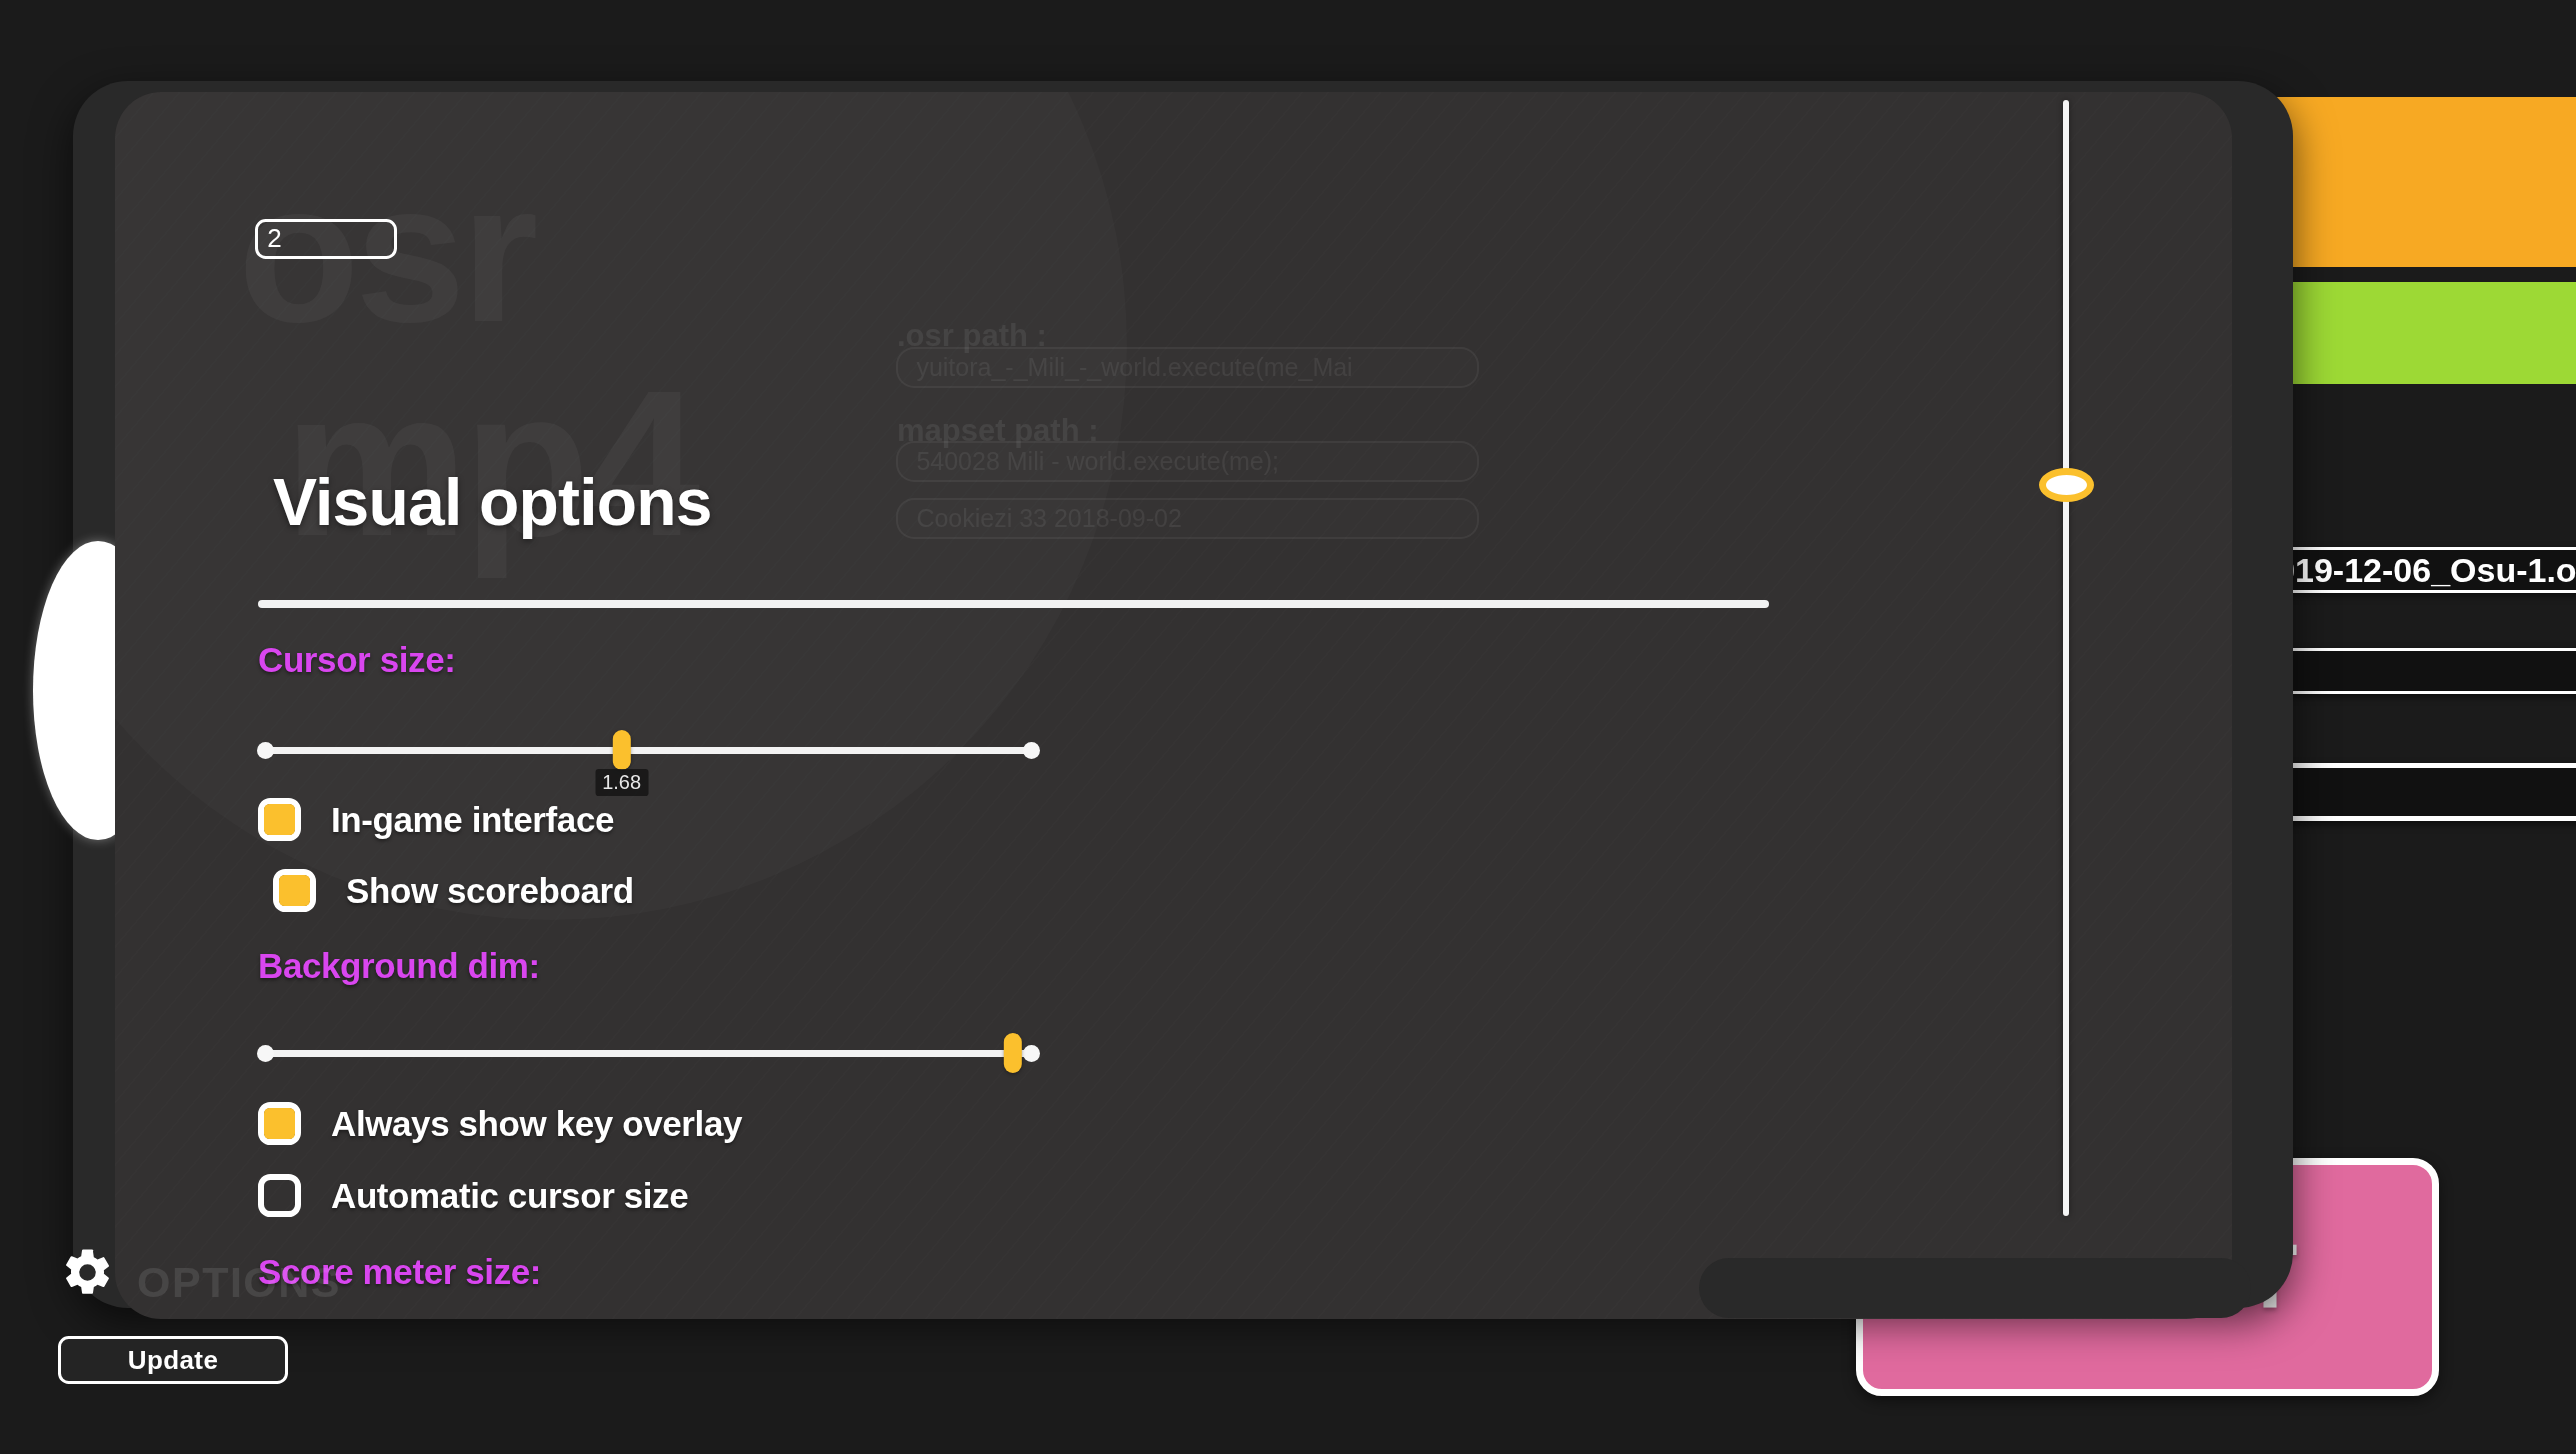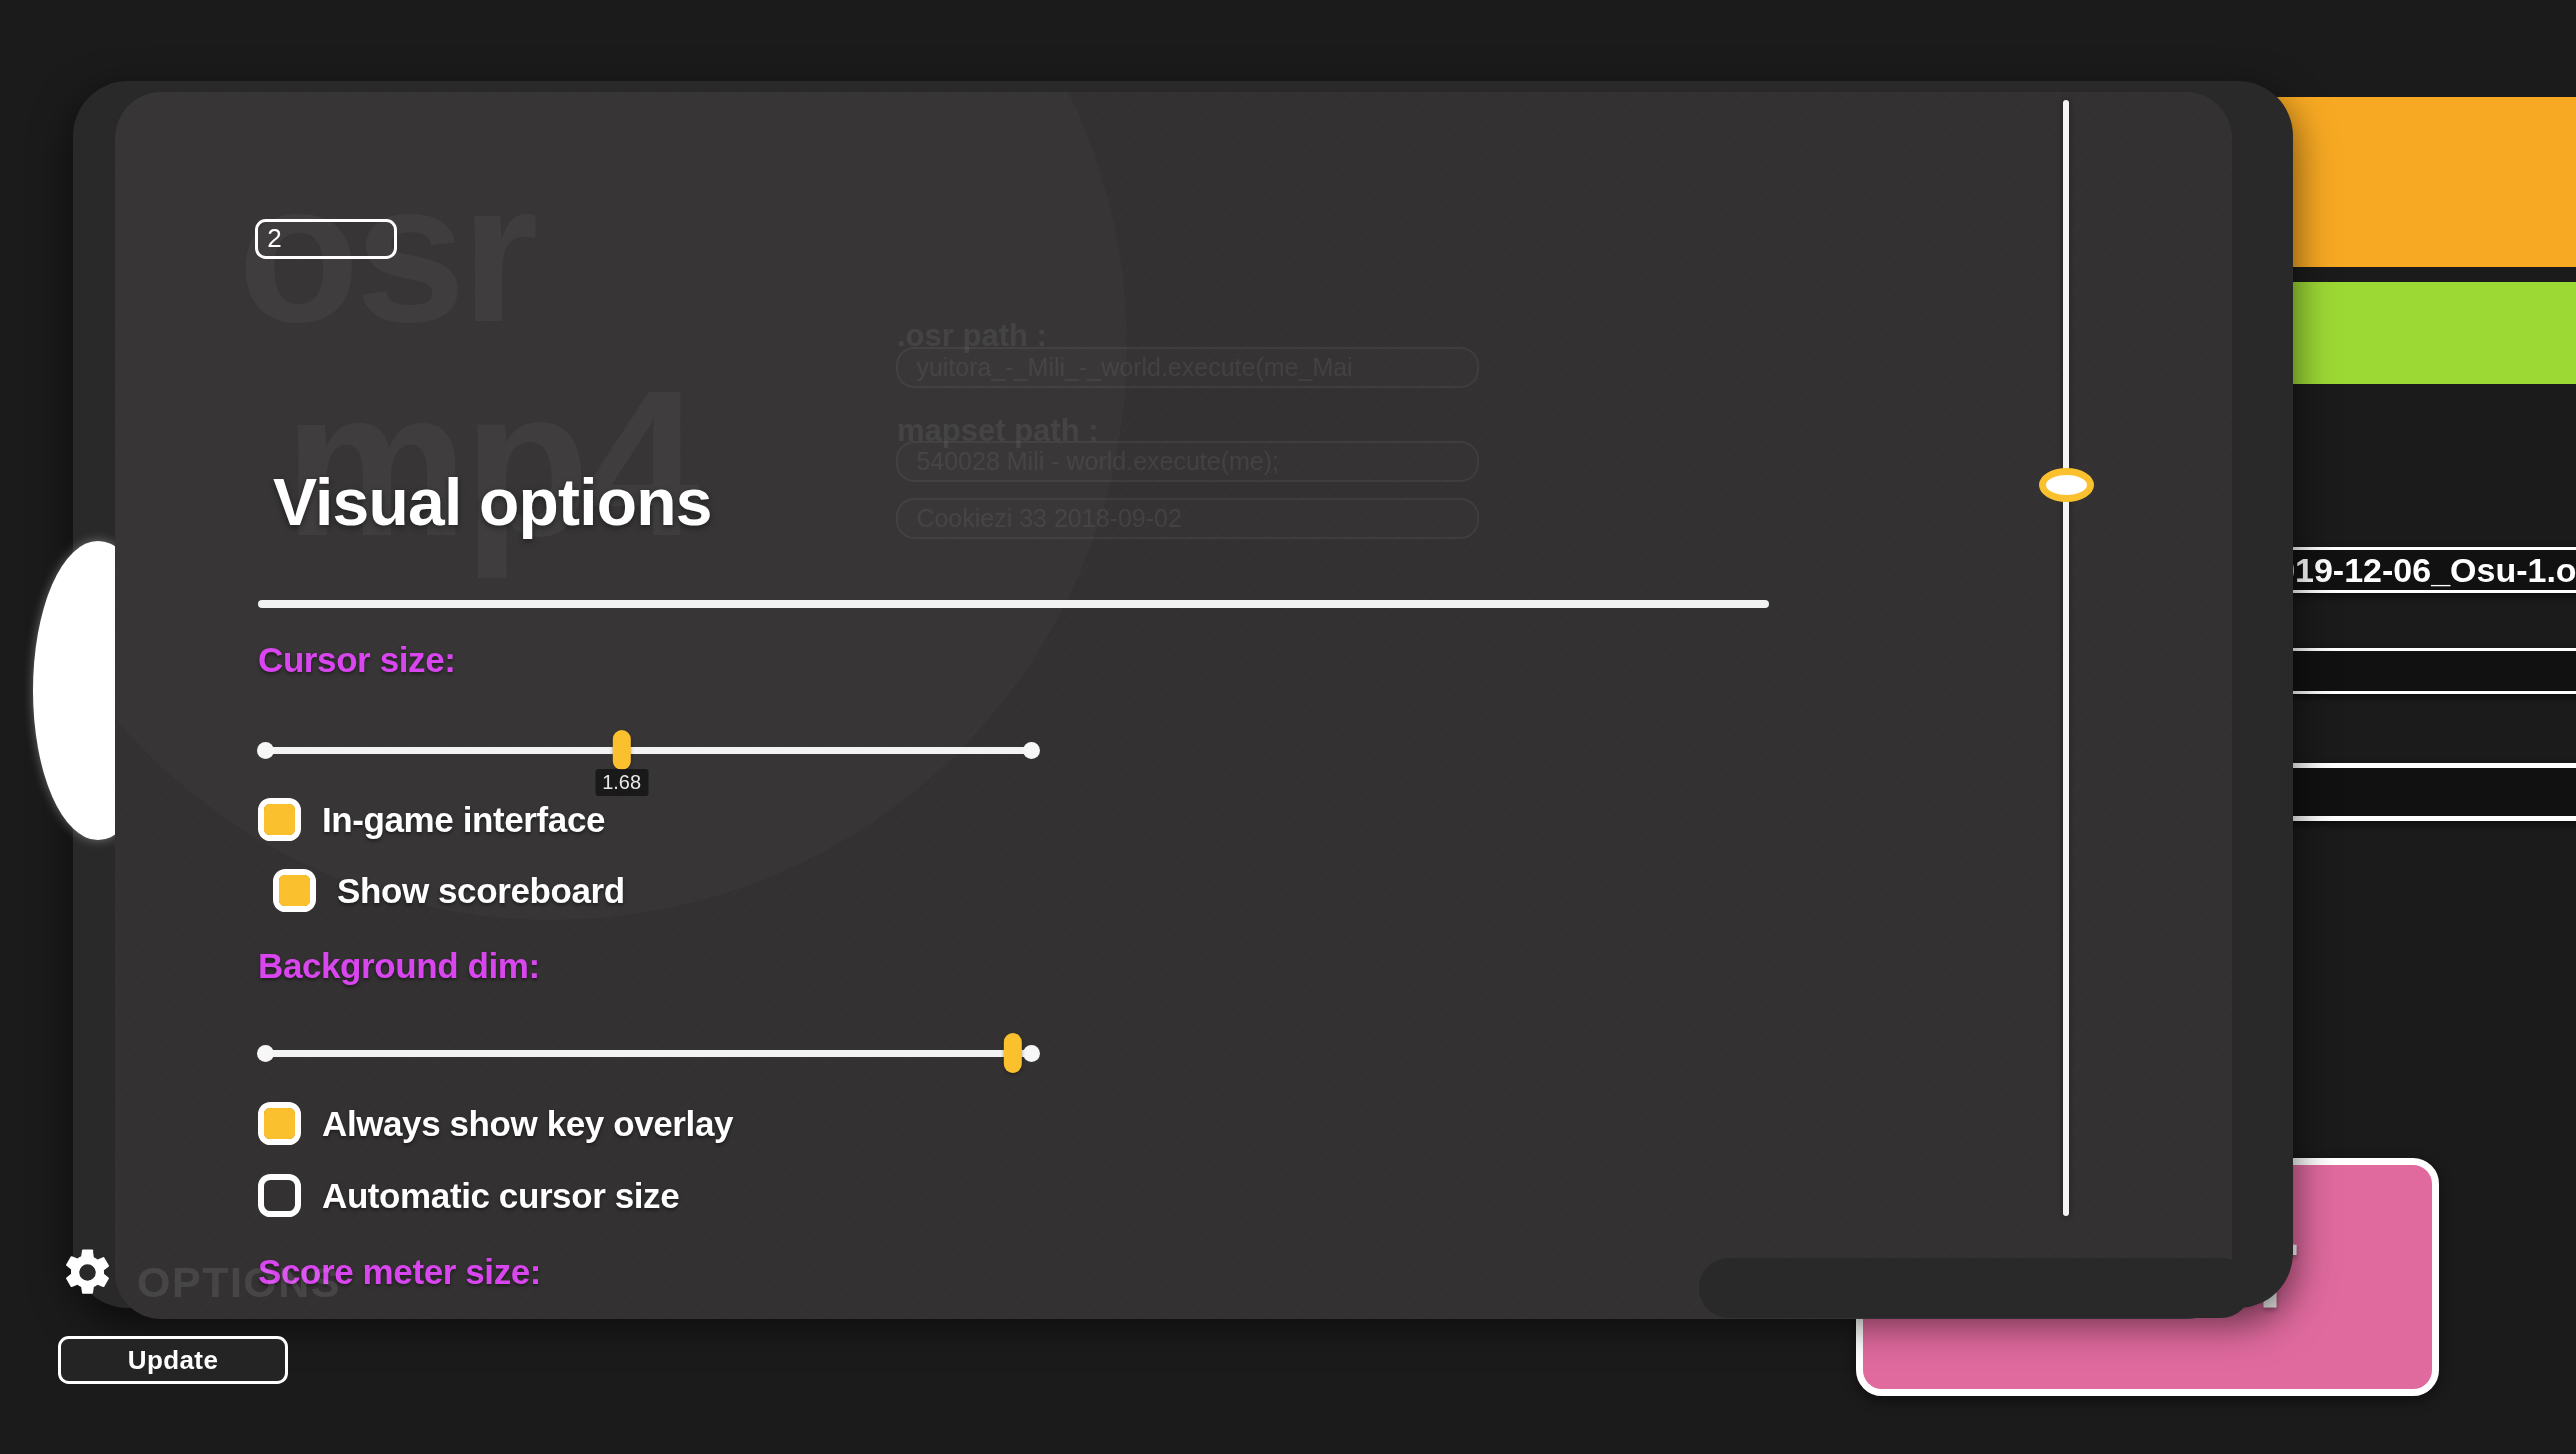--- a/index.html
+++ b/index.html
@@ -331,21 +331,21 @@
   }
 
   #slider-cursor { left: 150px; top: 645px; width: 767px; }
   #slider-bgdim  { left: 150px; top: 948px; width: 767px; }
 
   
   .checkrow {
     position: absolute;
     display: flex;
     align-items: center;
-    gap: 21px;
+    gap: 30px;
     cursor: pointer;
   }
   .cbox {
     width: 43px; height: 43px;
     border: 6.1px solid #ffffff;
     border-radius: 12.3px;
     background: transparent;
     display: flex;
     align-items: center;
     justify-content: center;

